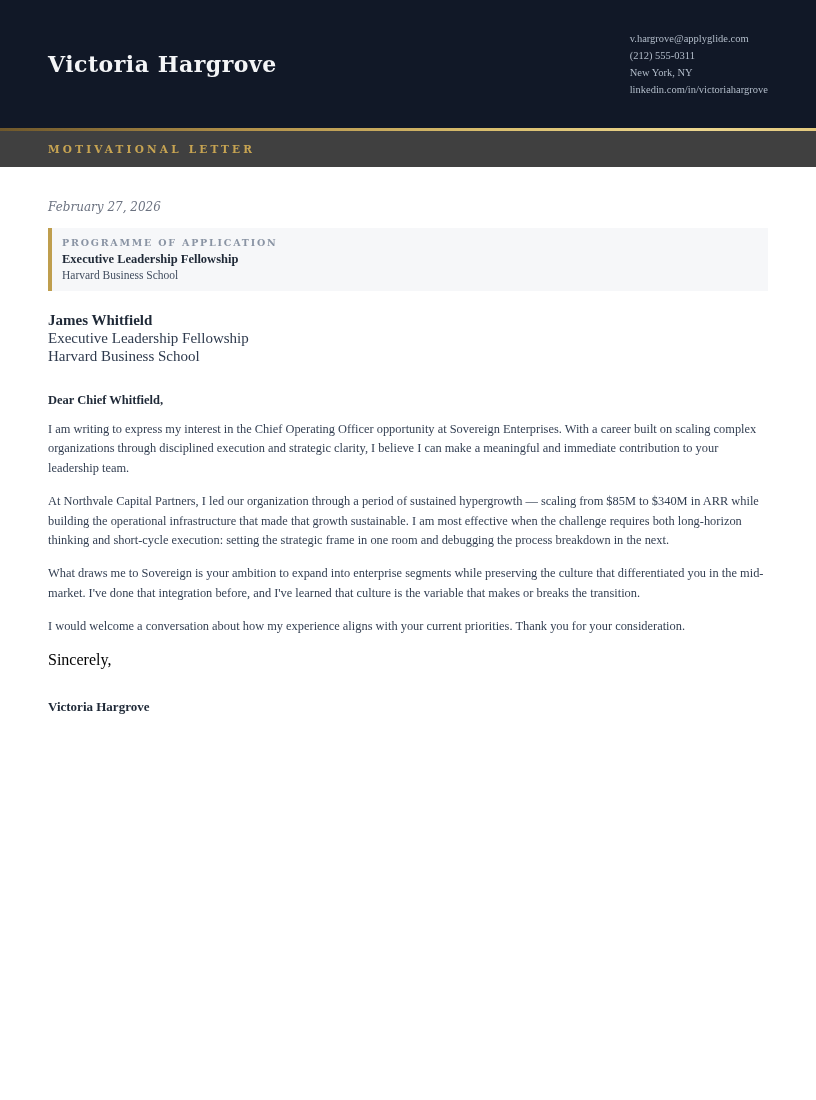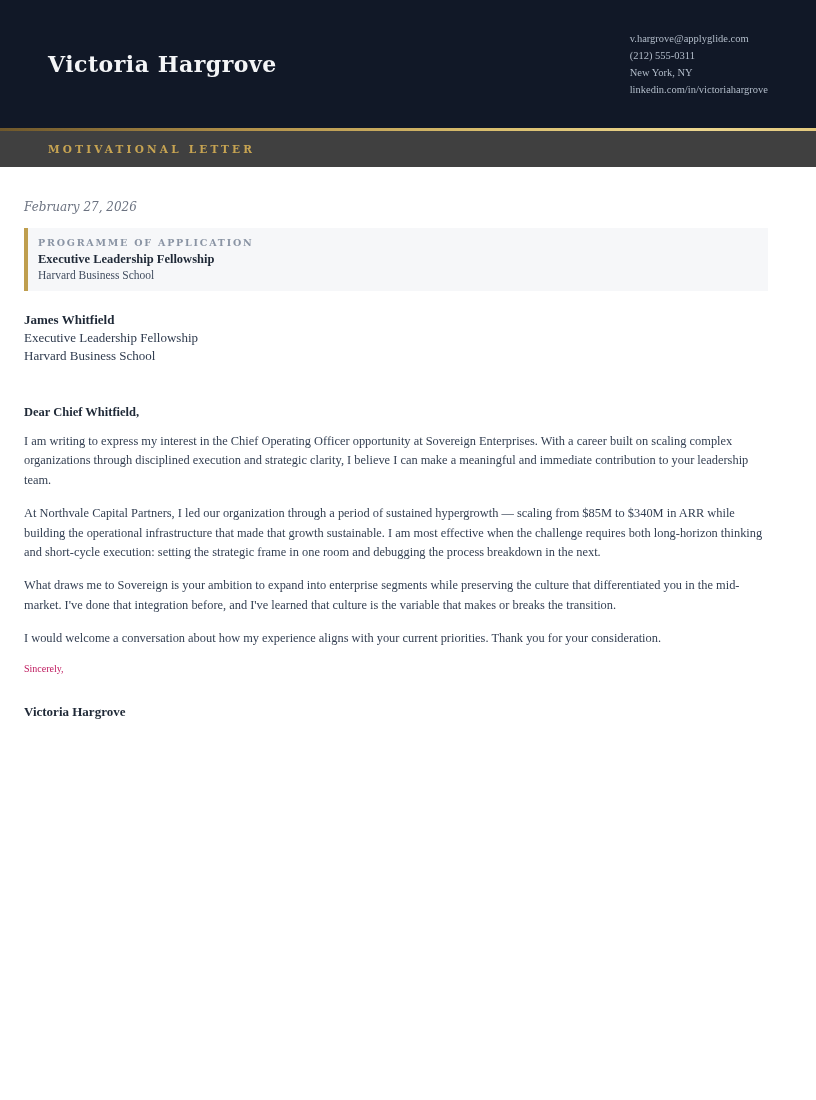--- a/index.html
+++ b/index.html
@@ -52,21 +52,21 @@
   .doc-banner-label {
     font-family: "DejaVu Serif", serif;
     font-size: 10.5px;
     font-weight: bold;
     letter-spacing: 3.2px;
     color: #c7a452;
   }
 
   
   .letter-content {
-    padding: 33px 48px 0 24px;
+    padding: 33px 48px 0 48px;
   }
   .letter-date {
     font-family: "DejaVu Serif", serif;
     font-style: italic;
     font-size: 12px;
     color: #6b7280;
     margin-bottom: 14px;
   }
 
   .programme-box {
@@ -88,44 +88,44 @@
     color: #1f2937;
     margin-top: 4px;
   }
   .programme-institution {
     font-size: 11.5px;
     color: #414d5f;
     margin-top: 2px;
   }
 
   .recipient-block {
-    font-size: 13px;
+    font-size: 15px;
     line-height: 18px;
     color: #2e3a4d;
-    margin-bottom: 40px;
+    margin-bottom: 28px;
   }
   .recipient-name { font-weight: bold; color: #1f2937; }
 
   .salutation {
     font-size: 12.5px;
     font-weight: bold;
     color: #1f2937;
     margin-bottom: 12px;
   }
 
   .body-paragraph {
     font-size: 12.4px;
     line-height: 19.4px;
     color: #333f52;
     margin-bottom: 14px;
   }
 
   .closing {
-    font-size: 10px;
-    color: #be185d;
+    font-size: 16px;
+    color: #000000;
     margin-top: 12px;
   }
   .signature-name {
     font-size: 13px;
     font-weight: bold;
     color: #1f2937;
     margin-top: 30px;
   }
 </style>
 </head>

